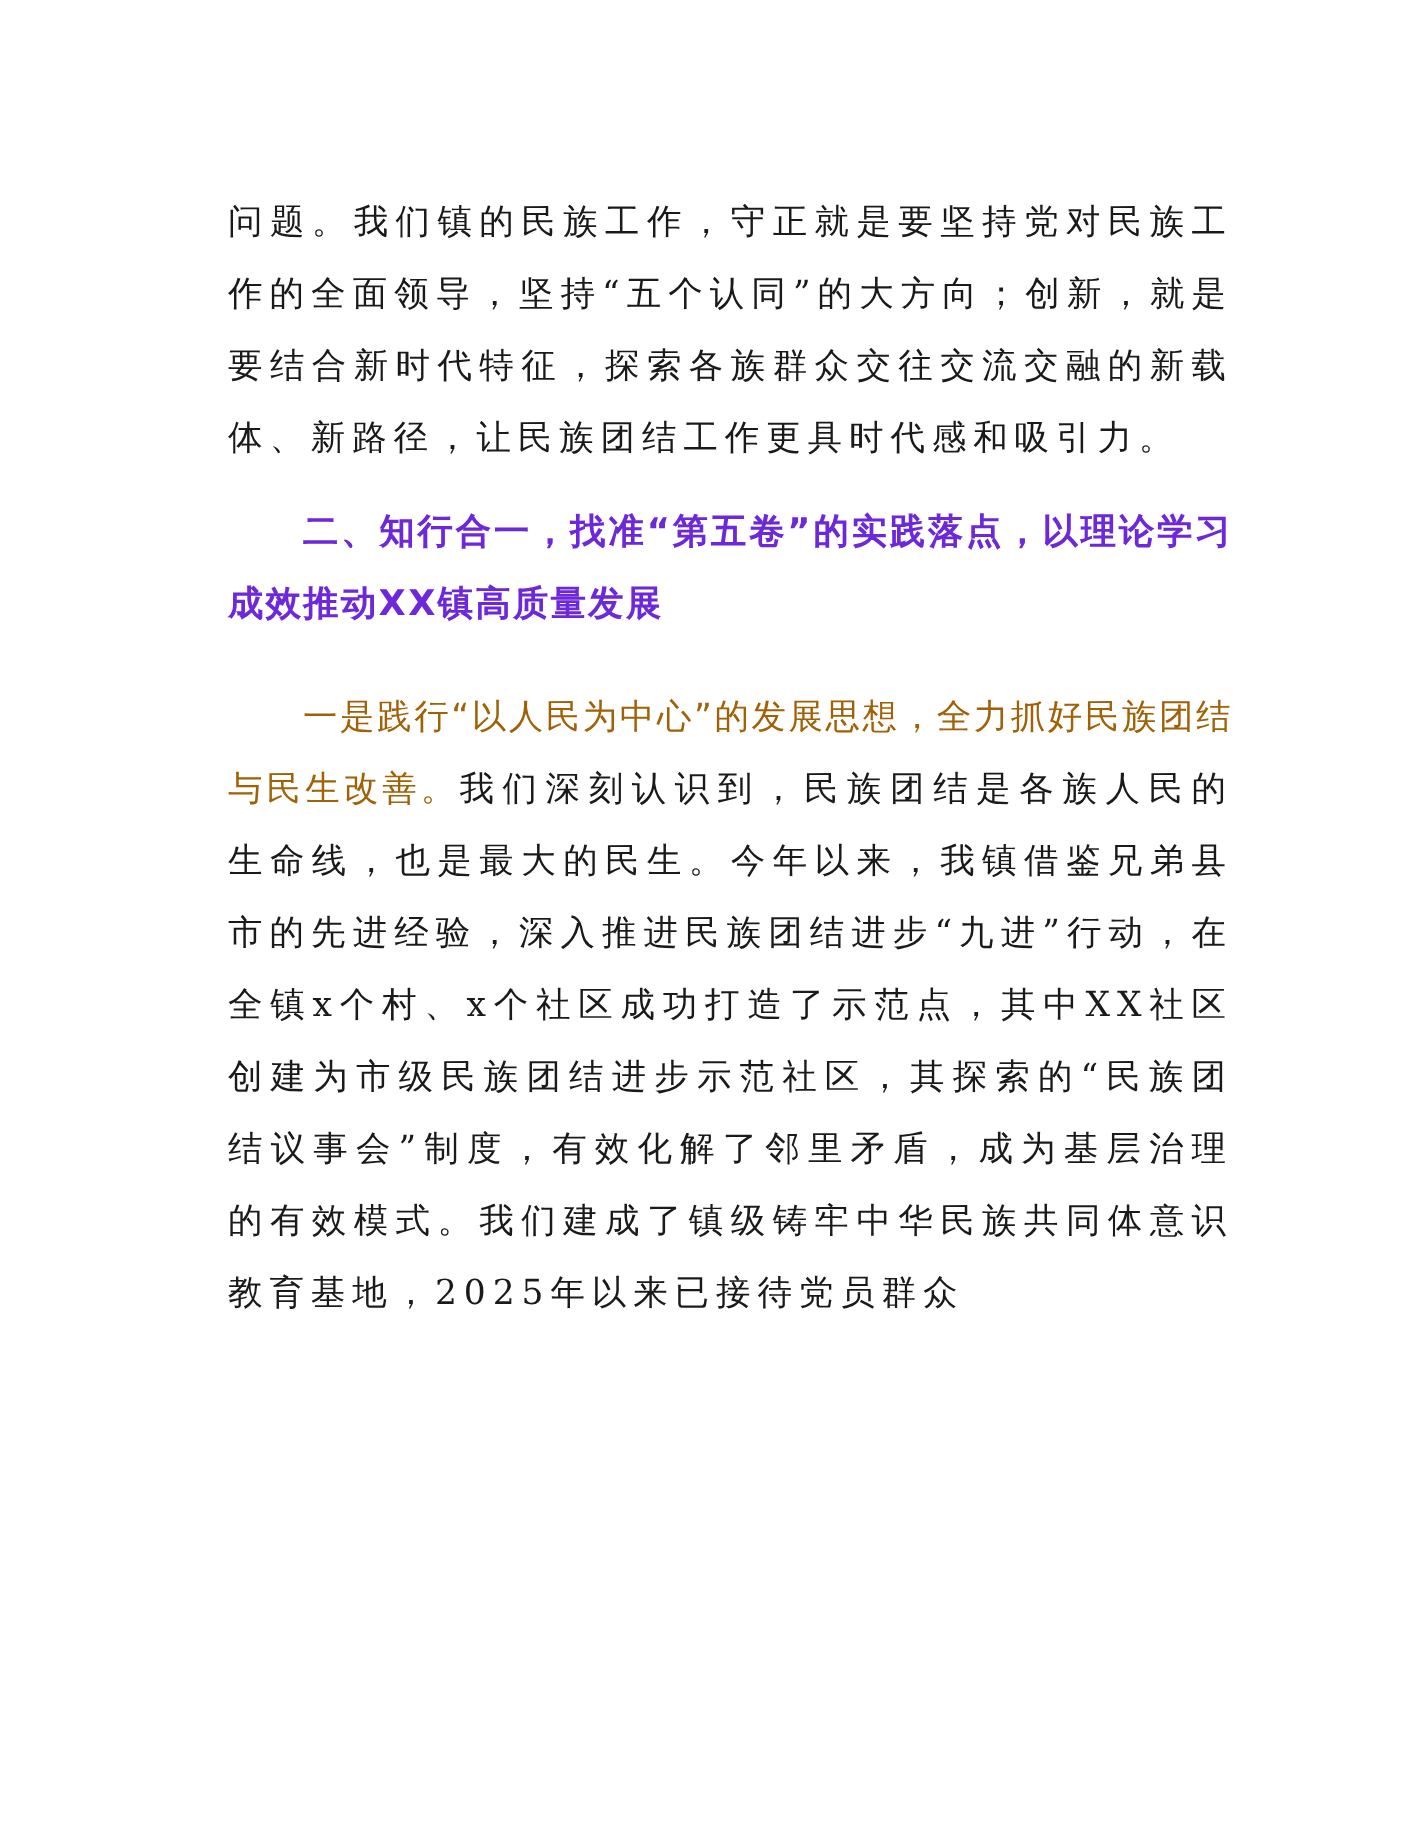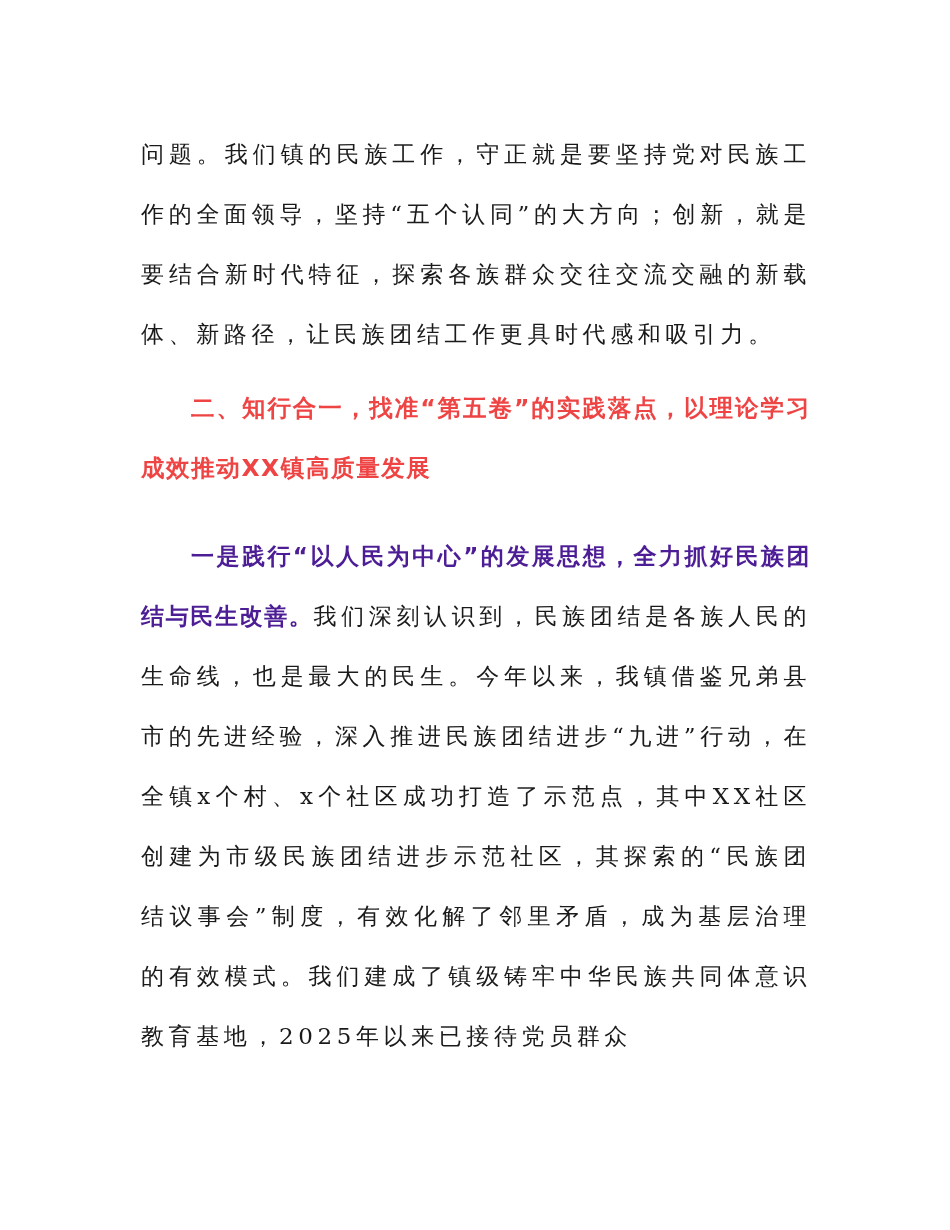--- a/index.html
+++ b/index.html
@@ -1,33 +1,33 @@
 <!DOCTYPE html>
 <html><head>
 <meta charset="utf-8">
 <style>
   html, body { margin: 0; padding: 0; background: #ffffff; }
   body { width: 950px; height: 1230px; position: relative; overflow: hidden; }
   .page {
-    position: absolute; left: 141px; top: 124px; width: 670px;
+    position: absolute; left: 152px; top: 124px; width: 670px;
     font-family: "DejaVu Serif", "Liberation Serif", serif;
     font-size: 23px; color: #1a1a1a;
-    line-height: 60px;
+    line-height: 48px;
     letter-spacing: 4.6px;
   }
   .para { margin: 0; text-align: justify; text-align-last: left; }
   .indent { text-indent: 50px; }
   .heading {
     font-family: "DejaVu Sans", "Liberation Sans", sans-serif;
-    font-weight: bold; letter-spacing: 1.6px; font-size: 23.5px; color: #ef4444;
+    font-weight: bold; letter-spacing: 1.6px; font-size: 23.5px; color: #6d28d9;
   }
   .gap { height: 14px; }
   .lead {
     font-family: "DejaVu Sans", "Liberation Sans", sans-serif;
-    font-weight: bold; letter-spacing: 1.6px; color: #4c1d95;
+    font-weight: normal; letter-spacing: 1.6px; color: #a16207;
   }
 </style>
 </head>
 <body>
 
 <div class="page">
   <p class="para">问题。我们镇的民族工作，守正就是要坚持党对民族工作的全面领导，坚持“五个认同”的大方向；创新，就是要结合新时代特征，探索各族群众交往交流交融的新载体、新路径，让民族团结工作更具时代感和吸引力。</p>
   <div class="gap"></div>
   <p class="para indent heading">二、知行合一，找准“第五卷”的实践落点，以理论学习成效推动XX镇高质量发展</p>
   <div class="gap"></div>

